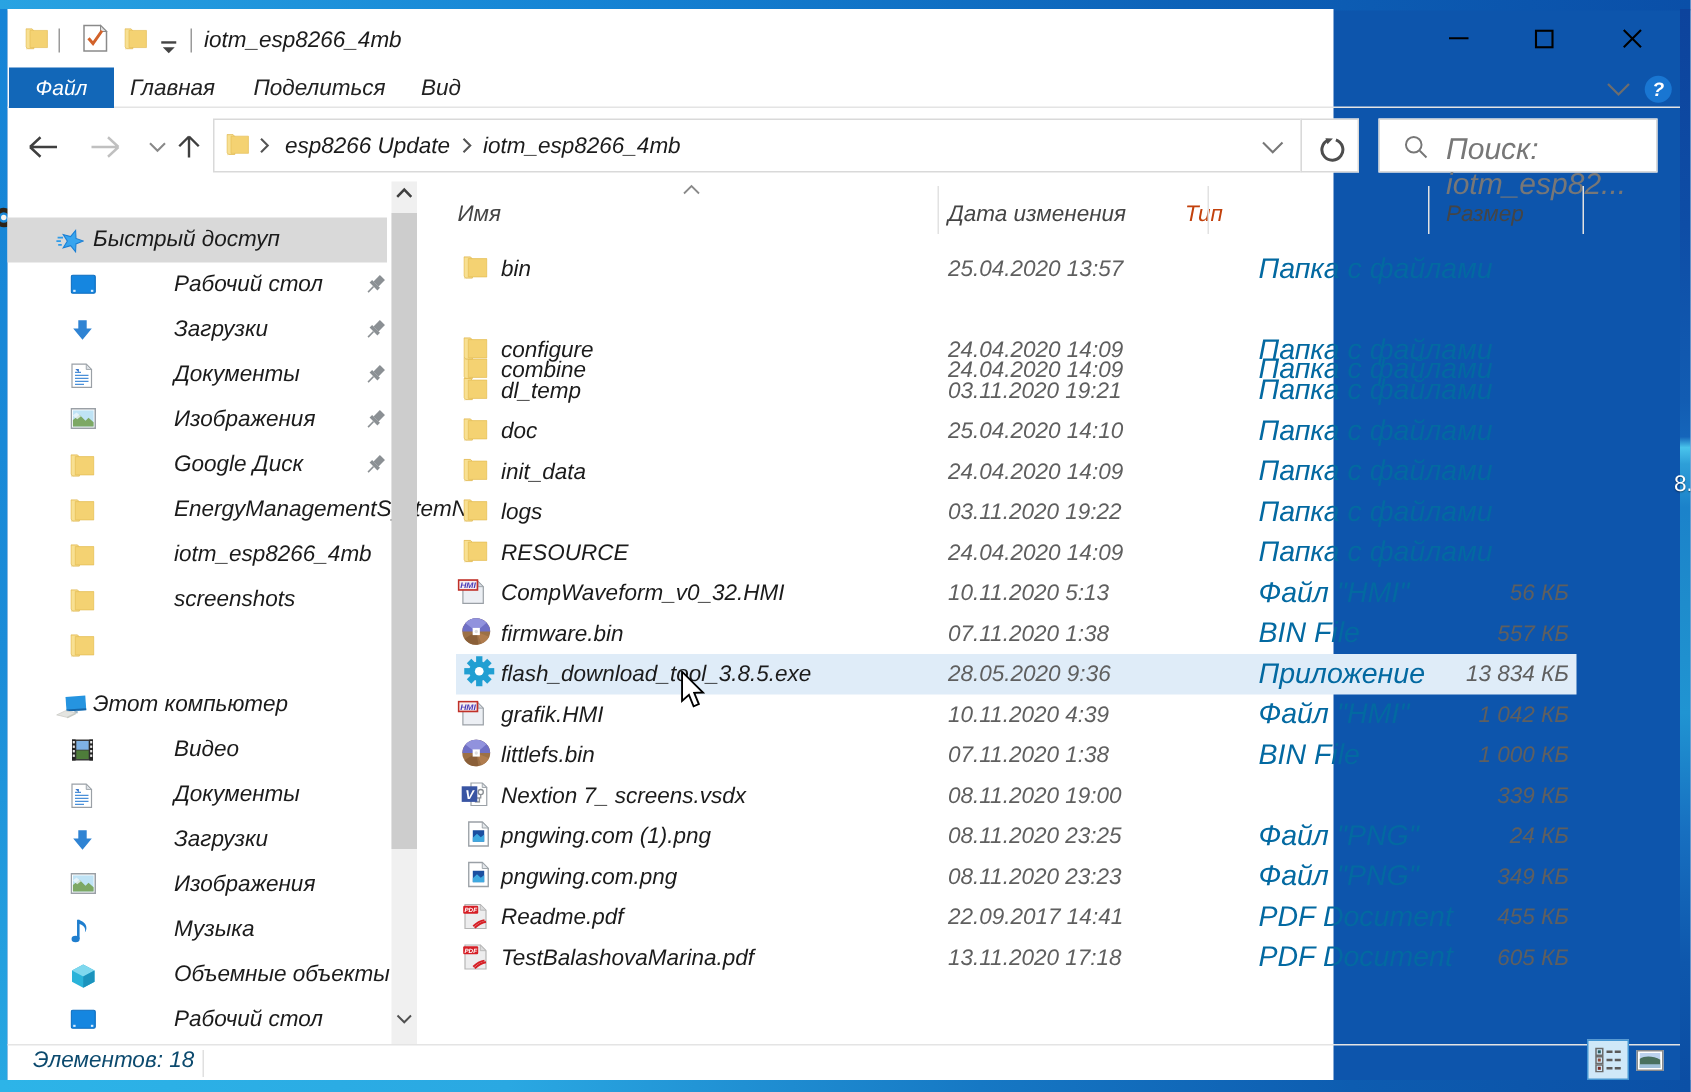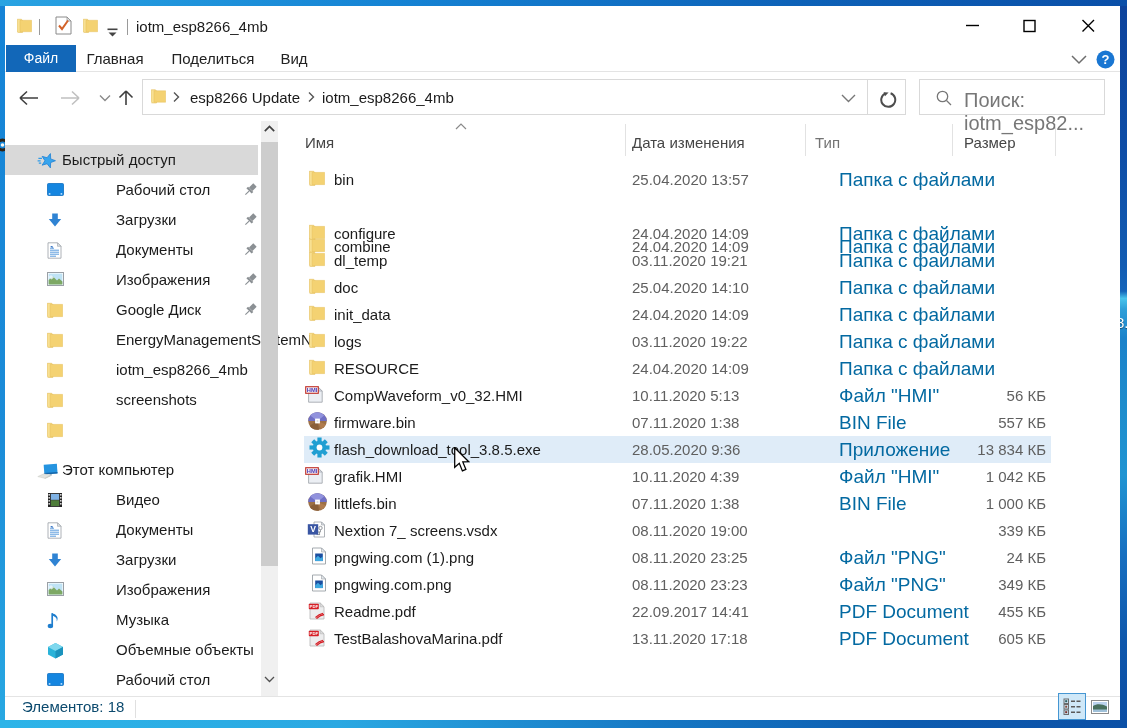--- a/index.html
+++ b/index.html
@@ -8,21 +8,21 @@
   .abs{position:absolute;}
   
   #desk-top{left:0;top:0;width:1127px;height:7px;
     background:linear-gradient(to right,#29a3e2 0%,#1583d4 35%,#0d62b8 70%,#0a4fa8 100%);}
   #desk-left{left:0;top:6px;width:5px;height:722px;
     background:linear-gradient(to bottom,#1583d6 0%,#1b8cd8 60%,#28a8e2 100%);}
   #desk-right{left:1120px;top:6px;width:7px;height:722px;overflow:hidden;
     background:linear-gradient(to bottom,#0d439c 0%,#0e4da6 20%,#125cb2 36%,#1565ba 39.5%,#49c4ec 40.5%,#2e9fd8 42%,#1b82ca 46%,#1e8ccc 55%,#2094d2 65%,#176fc0 76%,#0e57ac 88%,#0b4ca2 100%);}
   #desk-bottom{left:0;top:720px;width:1127px;height:8px;
     background:linear-gradient(to right,#2db4e8 0%,#2aa8e2 30%,#1678c4 58%,#0d5cb0 80%,#0b50a6 100%);}
-  #win{left:5px;top:6px;width:1115px;height:714px;background:#fff;}
+  #win{left:5px;top:6px;width:884px;height:714px;background:#fff;font-style:italic;}
   .t15{font-size:15px;color:#1b1b1b;}
   
   #tabline{left:0;top:65px;width:1115px;height:1px;background:#e4e4e4;}
   #filetab{left:1px;top:39px;width:70px;height:27px;background:#1267b8;color:#fff;
      font-size:14px;text-align:center;line-height:27px;}
   .tab{top:39px;height:27px;font-size:15px;color:#222;text-align:center;line-height:27px;}
   .box{border:1px solid #d9d9d9;background:#fff;box-sizing:border-box;}
   
   .srow{left:0;height:30px;width:253px;}
   .sic{position:absolute;left:42px;top:7px;width:16px;height:16px;}
@@ -345,21 +345,21 @@
   </svg>
   <svg class="abs" style="left:258px;top:668px;" width="13" height="10" viewBox="0 0 13 10">
     <path d="M2 3 L6.5 7.5 L11 3" stroke="#505050" stroke-width="1.3" fill="none"></path>
   </svg>
 
   <svg class="abs" style="left:448px;top:116px;" width="16" height="9" viewBox="0 0 16 9">
     <path d="M3 7 L8 2 L13 7" stroke="#8a8a8a" stroke-width="1.2" fill="none"></path>
   </svg>
   <div class="abs" style="left:300px;top:128px;font-size:15px;color:#454545;">Имя</div>
   <div class="abs" style="left:627px;top:128px;font-size:15px;color:#454545;">Дата изменения</div>
-  <div class="abs" style="left:810px;top:128px;font-size:15px;color:#737373;">Тип</div>
+  <div class="abs" style="left:785px;top:128px;font-size:15px;color:#c2410c;">Тип</div>
   <div class="abs" style="left:959px;top:128px;font-size:15px;color:#454545;">Размер</div>
   <div class="hsep abs" style="left:620px;"></div>
   <div class="hsep abs" style="left:800px;"></div>
   <div class="hsep abs" style="left:947px;"></div>
   <div class="hsep abs" style="left:1050px;"></div>
 
   <div id="rows">
       <div class="abs lrow" style="top: 160px;">
         <div class="lic" style="left:5px;top:4px;"><svg width="16" height="17" viewBox="0 0 16 17">
   <path d="M0.3 1.3 L4.7 1.3 L5.9 2.7 L5.9 15.4 L1.5 15.4 L0.3 14 Z" fill="#f8e092" stroke="#e3bb56" stroke-width="0.6"></path>

